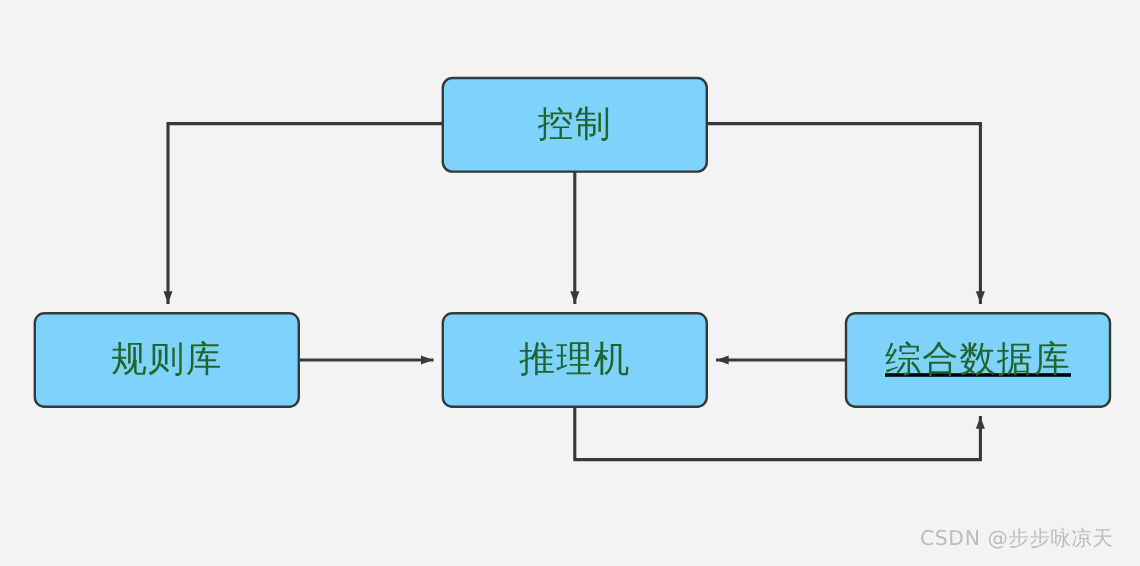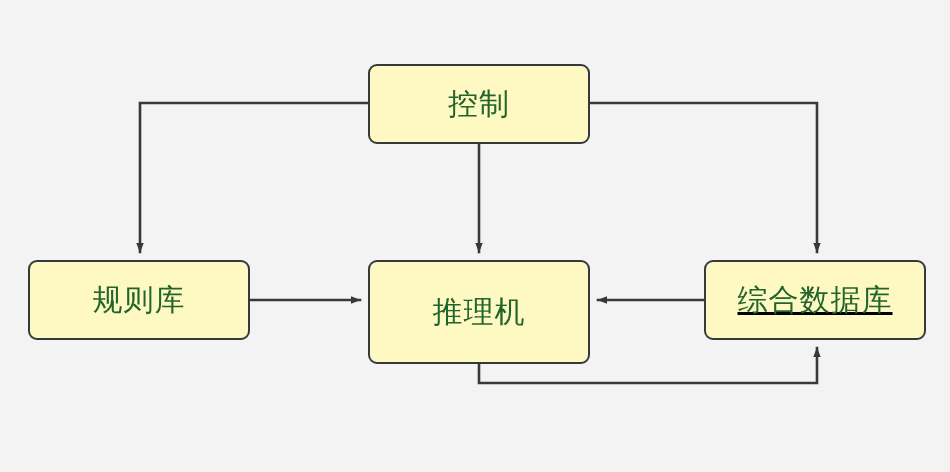--- a/index.html
+++ b/index.html
@@ -22,39 +22,39 @@
   #edges-svg {
     position: absolute;
     left: 0;
     top: 0;
     width: 950px;
     height: 472px;
   }
   .node-box {
     position: absolute;
     box-sizing: border-box;
-    background: #fef9c3;
+    background: #7dd3fc;
     border: 2px solid #36393b;
     border-radius: 9px;
     display: flex;
     align-items: center;
     justify-content: center;
     z-index: 2;
   }
   .node-label {
     color: #22652c;
     font-size: 30px;
     line-height: 1;
     letter-spacing: 1px;
     white-space: nowrap;
     font-family: "DejaVu Sans", "Liberation Sans", sans-serif;
   }
   #node-control   { left: 368px; top: 64px;  width: 222px; height: 80px; }
   #node-rulebase  { left: 28px;  top: 260px; width: 222px; height: 80px; }
-  #node-inference { left: 368px; top: 260px; width: 222px; height: 104px; }
+  #node-inference { left: 368px; top: 260px; width: 222px; height: 80px; }
   #node-database  { left: 704px; top: 260px; width: 222px; height: 80px; text-decoration: underline; }
 
   #watermark {
     position: absolute;
     right: 22px;
     bottom: 12px;
     color: #b9bdc1;
     font-size: 17px;
     letter-spacing: 0.5px;
     white-space: nowrap;
@@ -99,14 +99,15 @@
   </div>
 
   <div class="node-box" id="node-inference">
     <span class="node-label">推理机</span>
   </div>
 
   <div class="node-box" id="node-database">
     <span class="node-label">综合数据库</span>
   </div>
 
+  <div id="watermark">CSDN @步步咏凉天</div>
 
 </div>
 
 </body></html>

